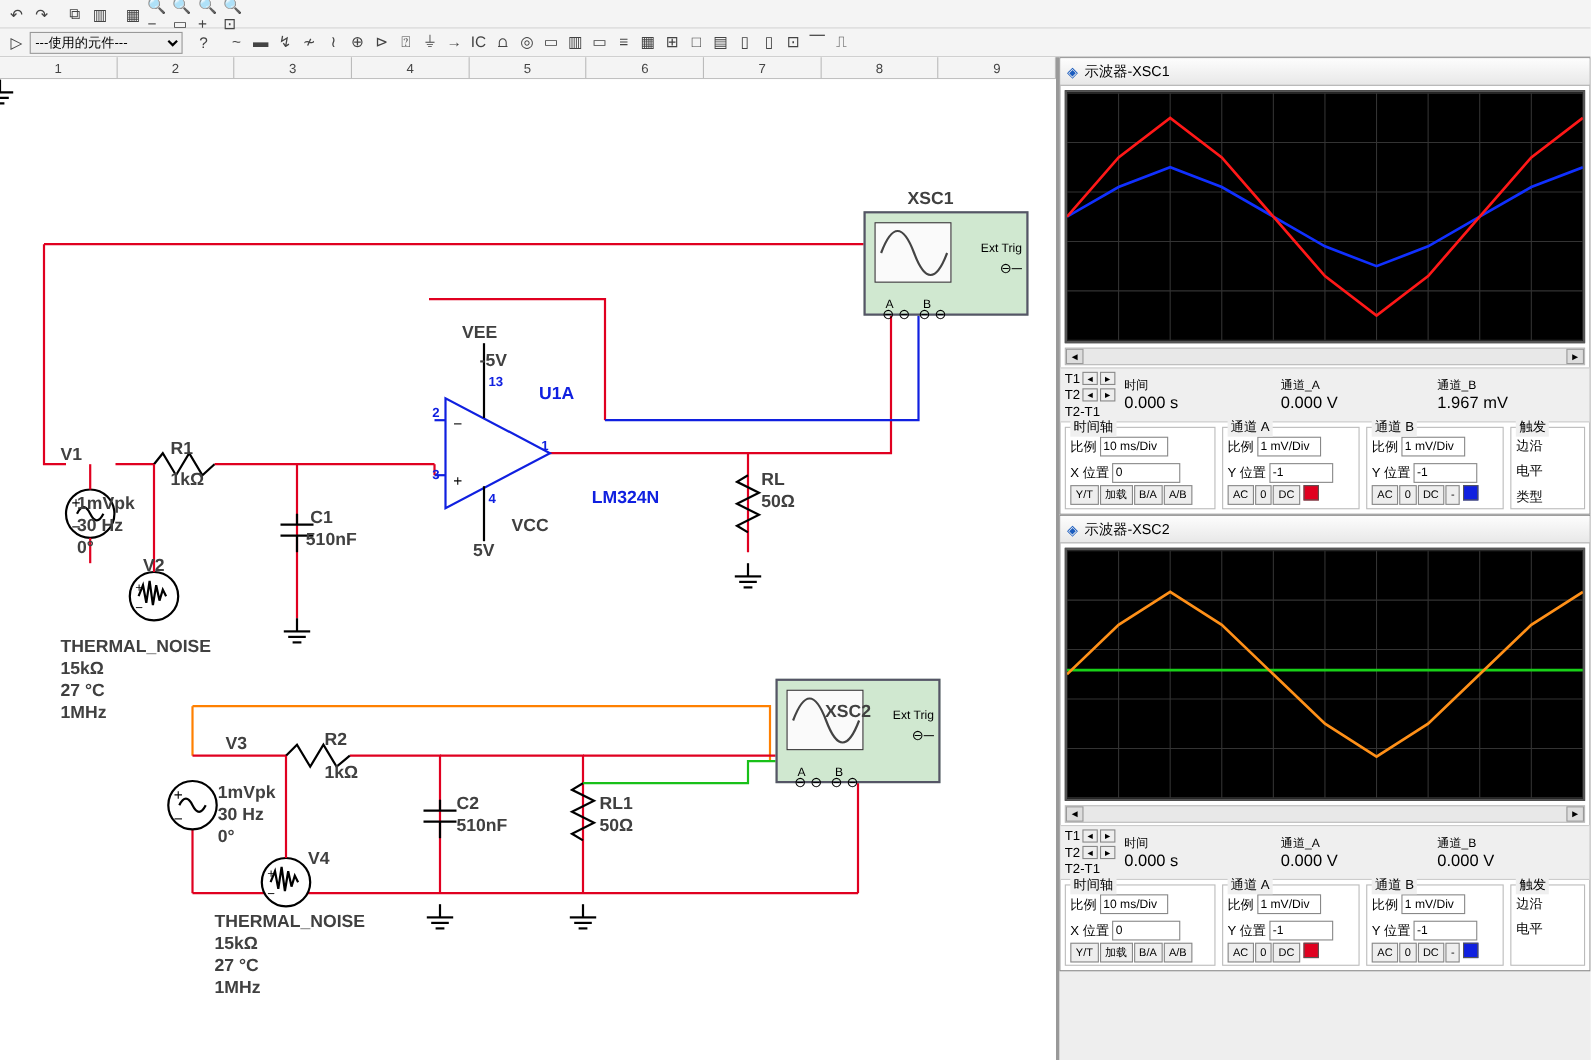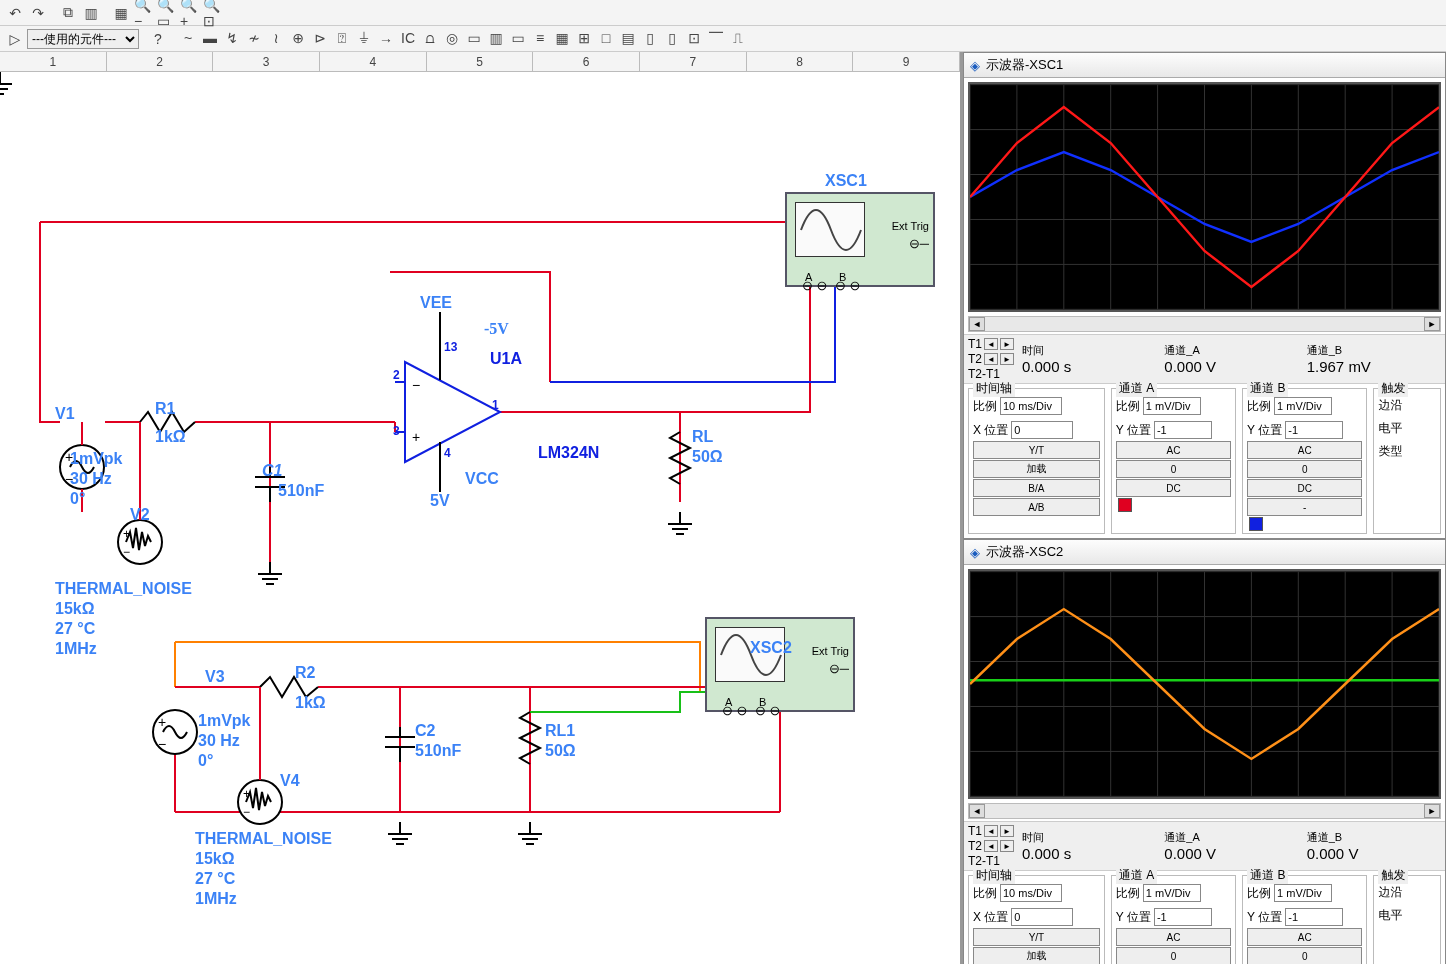--- a/index.html
+++ b/index.html
@@ -9,42 +9,42 @@
 .toolbar .sep { width: 6px; }
 .toolbar select, .toolbar input { height: 20px; font-size: 12px; border: 1px solid #999; }
 .main { display: flex; height: calc(100% - 52px); }
 .schematic-area { flex: 1; background: #fff; position: relative; }
 .ruler-top { height: 20px; background: #f4f4f4; border-bottom: 1px solid #bbb; position: relative; display: flex; }
 .ruler-top .rcell { flex: 1; text-align: center; font-size: 12px; color: #444; border-right: 1px solid #bbb; line-height: 20px; }
 .canvas { position: relative; height: calc(100% - 20px); background: #fff; overflow: hidden; }
 .canvas svg { position: absolute; top: 0; left: 0; }
 .comp-label { position: absolute; font-family: Arial, sans-serif; font-weight: bold; font-size: 16px; }
 .blue { color: #1020e0; }
-.black { color: #3b82f6; }
+.black { color: #404040; }
 .side { width: 486px; background: #eee; border-left: 3px solid #999; display: flex; flex-direction: column; }
 .scope-panel { border: 1px solid #888; background: #fff; margin: 0; }
 .scope-title { background: linear-gradient(#fdfdfd,#e8e8e8); border-bottom: 1px solid #aaa; padding: 3px 6px; font-size: 13px; display: flex; align-items: center; gap: 6px; }
 .scope-title .ico { color: #1a5cbf; }
 .scope-screen { height: 230px; background: #000; border: 2px solid #555; position: relative; margin: 4px; }
 .scope-screen svg { width: 100%; height: 100%; }
 .scope-readout { display: flex; align-items: center; padding: 2px 4px; font-size: 12px; gap: 8px; background: #efefef; border-top:1px solid #ccc; border-bottom:1px solid #ccc;}
 .scope-readout .col { flex: 1; }
 .scope-readout .lbl { font-size: 11px; }
 .scope-readout .val { font-size: 15px; }
 .scope-readout .stepper { display: flex; flex-direction: column; gap: 1px; }
 .scope-readout .stepper .row { display: flex; align-items: center; gap: 2px; }
 .scope-readout .stepper button { width: 14px; height: 12px; font-size: 8px; padding: 0; border: 1px solid #888; background: #eee; cursor: pointer; }
 .scope-controls { padding: 2px 4px; font-size: 12px; }
 .sc-row { display: flex; gap: 6px; margin: 2px 0; justify-content: space-between; }
 .sc-group { border: 1px solid #bbb; padding: 2px 4px; flex: 1; position: relative; }
 .sc-group .hdr { font-size: 12px; position: absolute; top: -9px; left: 4px; background: #efefef; padding: 0 3px; }
 .sc-field { display: flex; align-items: center; gap: 3px; margin-top: 6px;}
 .sc-field label { font-size: 12px; }
 .sc-field input, .sc-field select { font-size: 11px; height: 18px; border: 1px solid #888; padding: 0 2px; }
-.sc-btns { display: flex; gap: 1px; margin-top: 2px; flex-direction: column; }
+.sc-btns { display: flex; gap: 1px; margin-top: 2px; }
 .sc-btns button { font-size: 10px; height: 18px; padding: 0 4px; border: 1px solid #888; background: #eee; cursor: pointer; }
 .scroll-bar { height: 16px; background: #e8e8e8; border: 1px solid #bbb; margin: 2px 4px; display: flex; align-items: center; }
 .scroll-bar .arr { width: 16px; height: 14px; border: 1px solid #999; background: #ddd; text-align: center; font-size: 9px; cursor: pointer; line-height: 12px;}
 .scroll-bar .track { flex: 1; }
 .osc-box { position: absolute; width: 150px; height: 95px; background: #d0e8d0; border: 2px solid #556; }
 .osc-box .wave { position: absolute; left: 8px; top: 8px; width: 70px; height: 55px; border: 1px solid #333; background: #fafafa; }
 .osc-box .exttrig { position: absolute; right: 4px; top: 26px; font-size: 11px; }
 .osc-box .port { position: absolute; bottom: 2px; font-size: 11px; }
 </style>
 </head>
@@ -58,21 +58,21 @@
   <span class="tbtn">▥</span>
   <span class="sep"></span>
   <span class="tbtn">▦</span>
   <span class="tbtn">🔍−</span>
   <span class="tbtn">🔍▭</span>
   <span class="tbtn">🔍+</span>
   <span class="tbtn">🔍⊡</span>
 </div>
 <div class="toolbar">
   <span class="tbtn">▷</span>
-  <select style="width:112px">
+  <select style="width:139px">
     <option>---使用的元件---</option>
   </select>
   <span class="sep"></span>
   <span class="tbtn">?</span>
   <span class="sep"></span>
   <span id="tb2-icons"><span class="tbtn">~</span><span class="tbtn">▬</span><span class="tbtn">↯</span><span class="tbtn">≁</span><span class="tbtn">≀</span><span class="tbtn">⊕</span><span class="tbtn">⊳</span><span class="tbtn">⍰</span><span class="tbtn">⏚</span><span class="tbtn">→</span><span class="tbtn">IC</span><span class="tbtn">⩍</span><span class="tbtn">◎</span><span class="tbtn">▭</span><span class="tbtn">▥</span><span class="tbtn">▭</span><span class="tbtn">≡</span><span class="tbtn">▦</span><span class="tbtn">⊞</span><span class="tbtn">□</span><span class="tbtn">▤</span><span class="tbtn">▯</span><span class="tbtn">▯</span><span class="tbtn">⊡</span><span class="tbtn">⎺</span><span class="tbtn">⎍</span></span>
 </div>
 
 <div class="main">
 
@@ -237,30 +237,30 @@
         <div style="position:absolute;bottom:-8px;left:48px;">⊖ ⊖</div>
       </div>
       <div class="comp-label black" style="left:750px; top:525px;margin-top:42px;">XSC2</div>
 
       <div class="comp-label black" style="left:55px; top:333px;">V1</div>
       <div class="comp-label black" style="left:70px; top:378px;">1mVpk</div>
       <div class="comp-label black" style="left:70px; top:398px;">30 Hz</div>
       <div class="comp-label black" style="left:70px; top:418px;">0°</div>
       <div class="comp-label black" style="left:155px; top:328px;">R1</div>
       <div class="comp-label black" style="left:155px; top:356px;">1kΩ</div>
-      <div class="comp-label black" style="left:262px; top:390px;font-style:italic;">C1</div>
+      <div class="comp-label black" style="left:282px; top:390px;">C1</div>
       <div class="comp-label black" style="left:278px; top:410px;">510nF</div>
       <div class="comp-label black" style="left:130px; top:434px;">V2</div>
       <div class="comp-label black" style="left:55px; top:508px;">THERMAL_NOISE</div>
       <div class="comp-label black" style="left:55px; top:528px;">15kΩ</div>
       <div class="comp-label black" style="left:55px; top:548px;">27 °C</div>
       <div class="comp-label black" style="left:55px; top:568px;">1MHz</div>
 
       <div class="comp-label black" style="left:420px; top:222px;text-align:center;">VEE</div>
-      <div class="comp-label black" style="left:484px; top:248px;font-family:Liberation Serif, serif;">-5V</div>
+      <div class="comp-label black" style="left:436px; top:248px;">-5V</div>
       <div class="comp-label blue" style="left:490px; top:278px;">U1A</div>
       <div class="comp-label blue" style="left:490px; top:372px;margin-left:48px;">LM324N</div>
       <div class="comp-label black" style="left:465px; top:398px;">VCC</div>
       <div class="comp-label black" style="left:430px; top:420px;">5V</div>
       <div class="comp-label blue" style="left:393px; top:296px; font-size:12px;">2</div>
       <div class="comp-label blue" style="left:393px; top:352px; font-size:12px;">3</div>
       <div class="comp-label blue" style="left:444px; top:268px; font-size:12px;">13</div>
       <div class="comp-label blue" style="left:444px; top:374px; font-size:12px;">4</div>
       <div class="comp-label blue" style="left:492px; top:326px; font-size:12px;">1</div>
       <div class="comp-label black" style="left:692px; top:356px;">RL</div>

